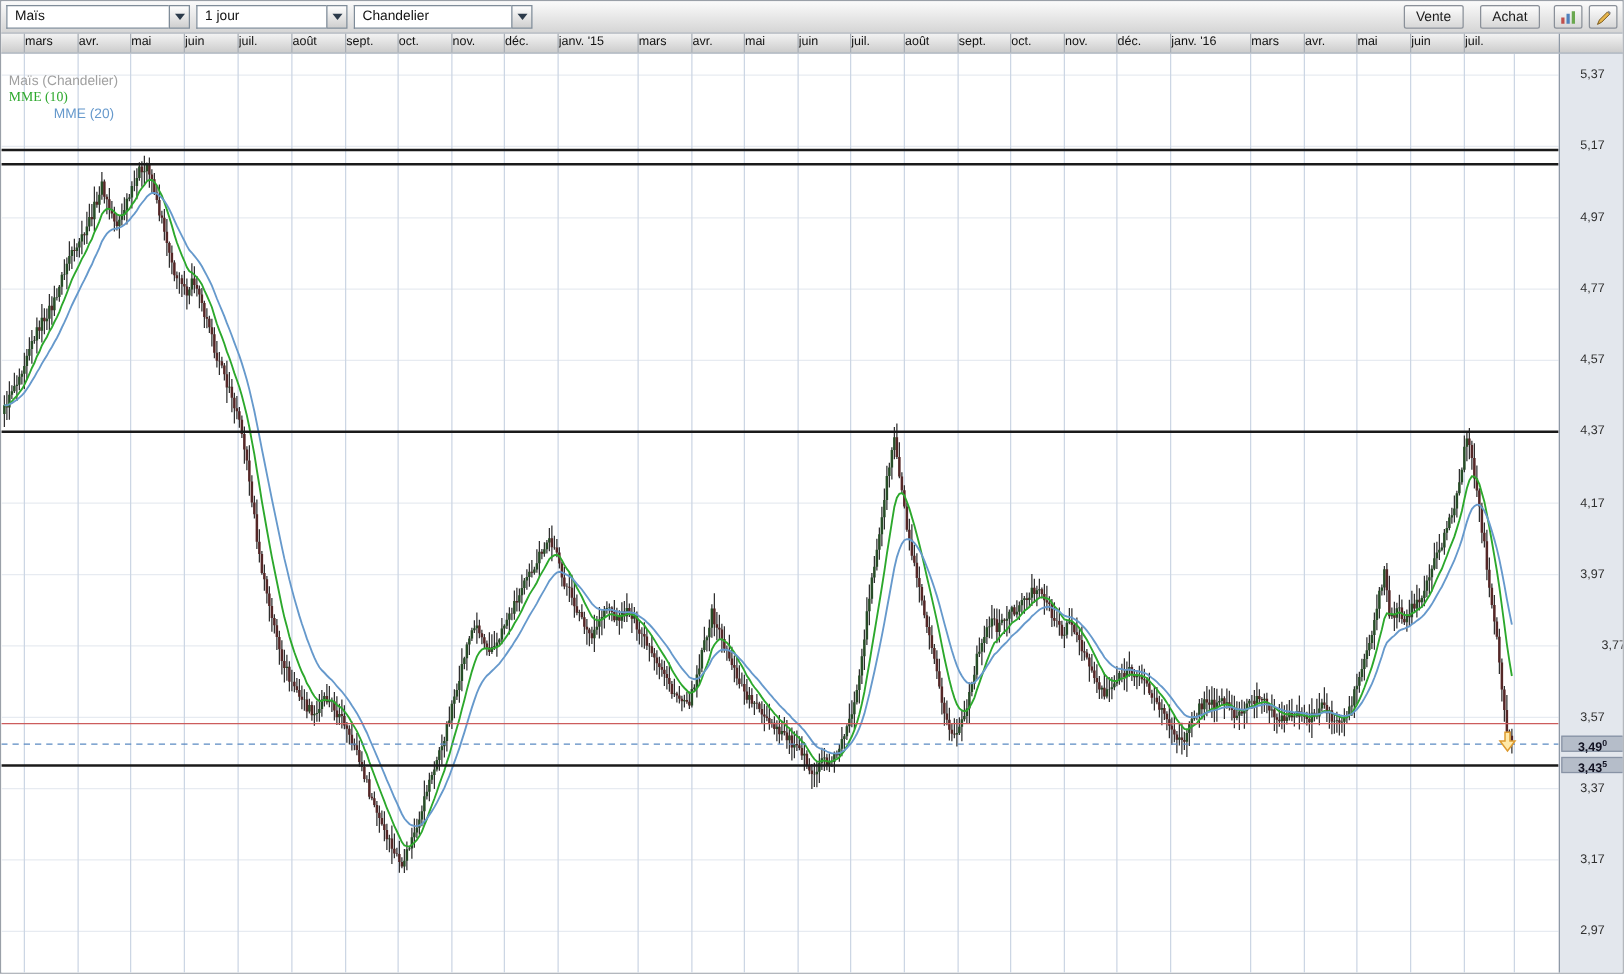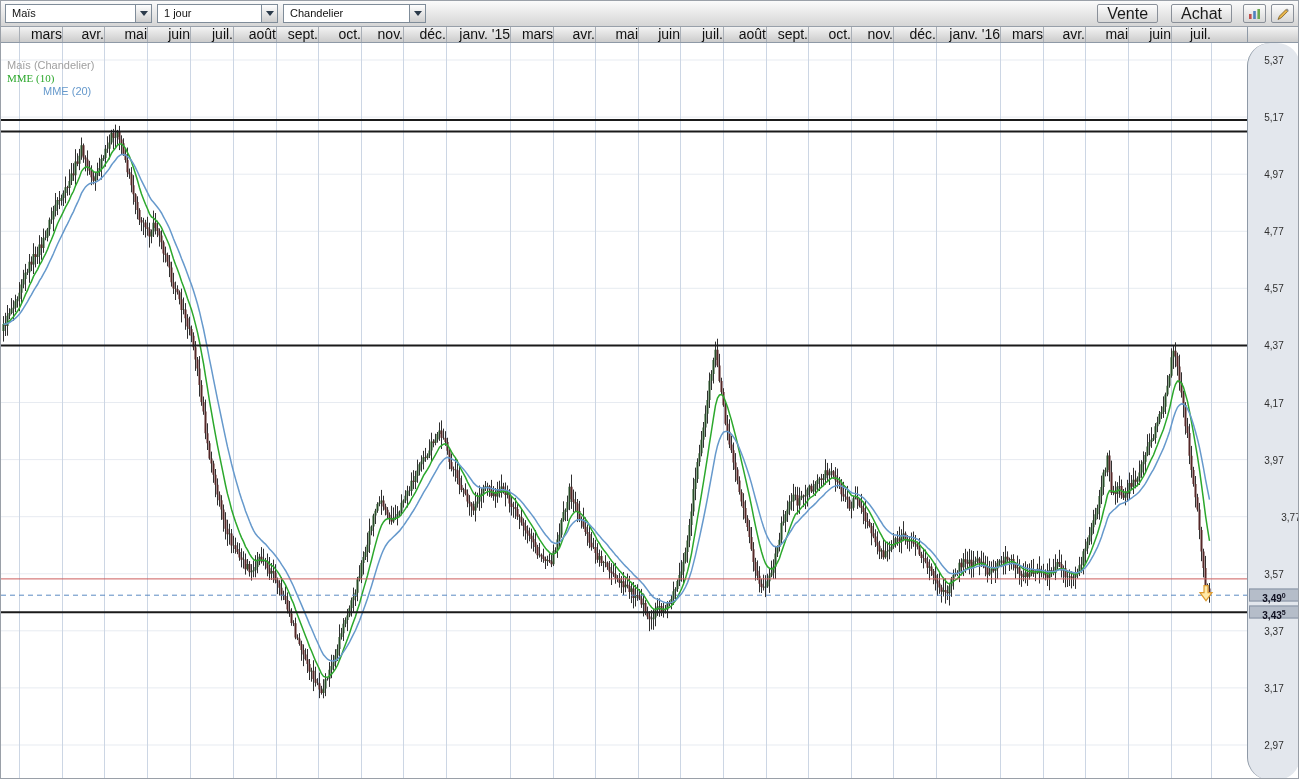--- a/index.html
+++ b/index.html
@@ -10,42 +10,42 @@
   .toolbar { position:absolute; top:0; left:0; right:0; height:26px;
     background:linear-gradient(180deg,#fbfbfb,#d5d5d5); border-bottom:1px solid #98a0aa;
     display:flex; align-items:center; padding:0 4px; gap:5px; }
   .combo { display:flex; height:19px; }
   .combo-field { background:#fff; border:1px solid #7f8c99; border-right:none;
     font-size:11px; color:#111; padding:2px 6px 0; overflow:hidden; white-space:nowrap; }
   .combo-btn { width:17px; background:linear-gradient(180deg,#fefefe,#cfcfcf);
     border:1px solid #7f8c99; display:flex; align-items:center; justify-content:center; cursor:pointer; }
   .caret { width:0; height:0; border-left:4px solid transparent; border-right:4px solid transparent; border-top:5px solid #2b3a4a; }
   .spacer { flex:1; }
-  .tb-btn { height:19px; padding:0 9px; font-size:16px; color:#1a1a1a;
+  .tb-btn { height:19px; padding:0 9px; font-size:11px; color:#1a1a1a;
     background:linear-gradient(180deg,#fdfdfd,#d7d7d7); border:1px solid #8a9099; border-radius:2px;
     display:flex; align-items:center; cursor:pointer; }
   .icon-btn { width:23px; height:19px; background:linear-gradient(180deg,#fdfdfd,#d7d7d7);
     border:1px solid #8a9099; border-radius:2px; display:flex; align-items:center; justify-content:center; cursor:pointer; }
 
   
   .time-axis { position:absolute; top:26px; left:0; width:1299px; height:16px;
     background:linear-gradient(180deg,#f3f3f3,#cccccc); border-bottom:1px solid #8e99a6; display:flex; }
   .ta-offset { width:18px; }
-  .ta-cell { border-left:1px solid #a8aeb6; font-size:14px; color:#111; text-align:right;
+  .ta-cell { border-left:1px solid #a8aeb6; font-size:10px; color:#111; text-align:left;
     line-height:14px; overflow:hidden; white-space:nowrap; }
   .ta-fill { width:36px; }
   .ta-corner { width:53px; border-left:1px solid #8e99a6; }
 
   
   .chart { position:absolute; top:42px; left:0; width:1246px; height:737px; background:#fff; }
   .legend { position:absolute; top:3px; left:6px; font-size:11px; line-height:13px; z-index:5; }
 
   
   .price-axis { position:absolute; top:42px; left:1246px; width:53px; height:737px;
-    background:#e3e7ed; border-left:1px solid #8e99a6;border-radius:23px; }
+    background:#e3e7ed; border-left:1px solid #8e99a6; }
   .pa-tick { position:absolute; width:100%; text-align:center; font-size:10px; color:#2f2f2f;
     transform:translateY(-50%); }
   .pa-badge { position:absolute; left:1px; right:1px; height:13px; background:#b5bdc9;
     border:1px solid #8893a5; font-size:10px; font-weight:bold; color:#101020; text-align:center;
     line-height:11px; transform:translateY(-50%); }
   .pa-badge .sup { font-size:7px; vertical-align:super; }
 </style>
 </head>
 <body>
 

